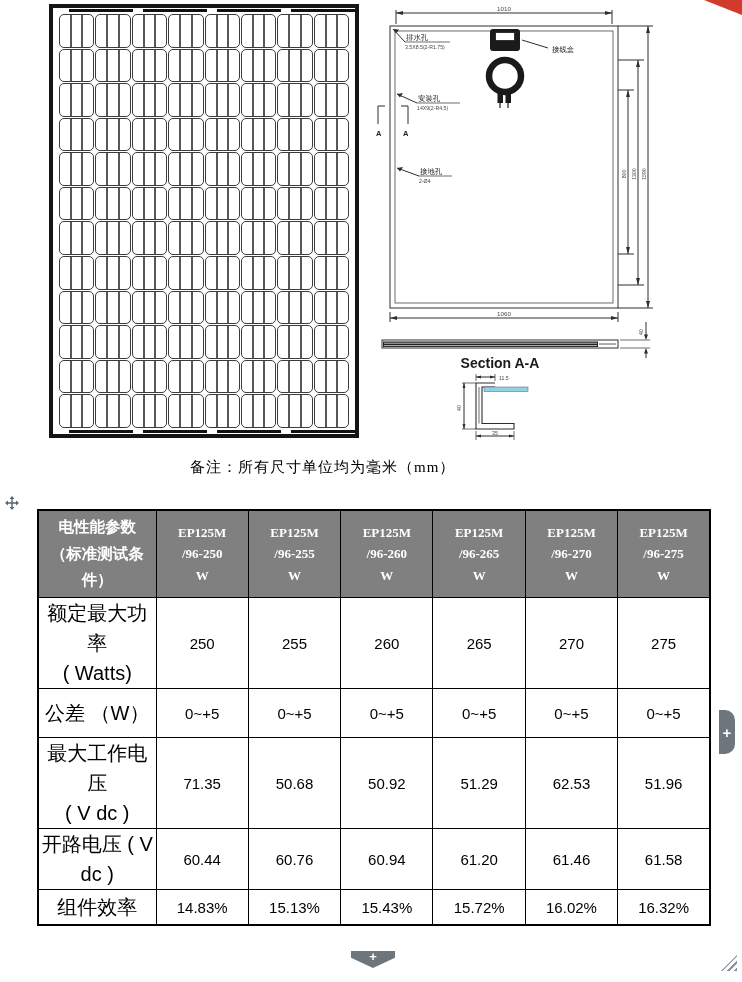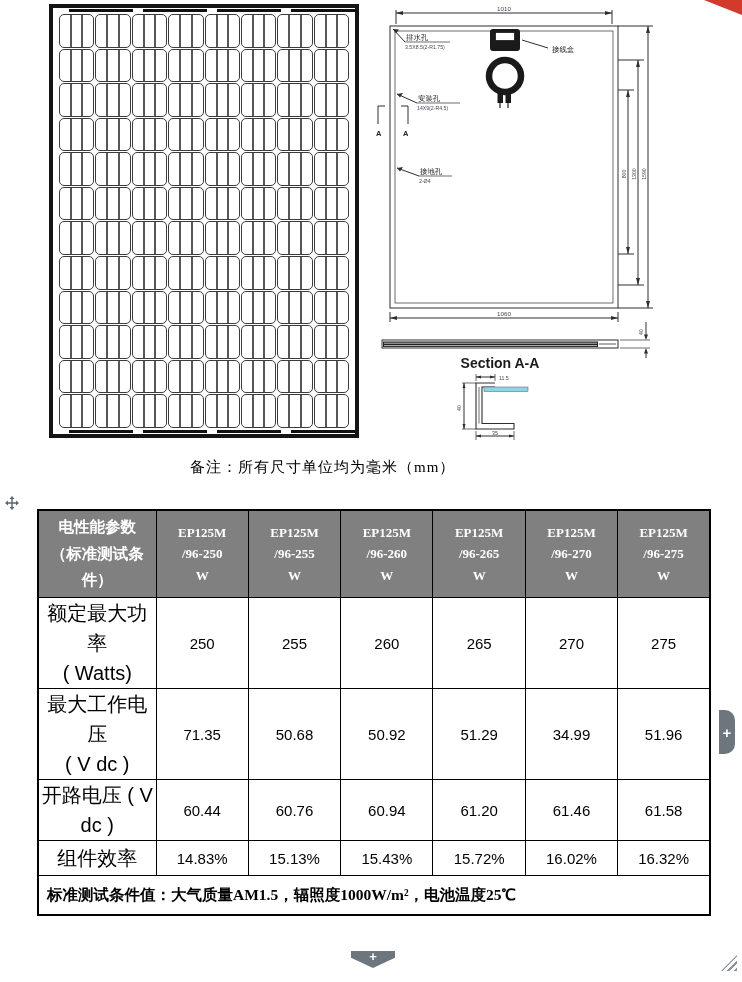--- a/index.html
+++ b/index.html
@@ -353,30 +353,41 @@
       <div>额定最大功率</div>
       <div>( Watts)</div>
     </td>
     <td class="val">250</td>
     <td class="val">255</td>
     <td class="val">260</td>
     <td class="val">265</td>
     <td class="val">270</td>
     <td class="val">275</td>
   </tr>
+  <tr class="h48">
+    <td class="lbl">
+      <div>公差 （W）</div>
+    </td>
+    <td class="val">0~+5</td>
+    <td class="val">0~+5</td>
+    <td class="val">0~+5</td>
+    <td class="val">0~+5</td>
+    <td class="val">0~+5</td>
+    <td class="val">0~+5</td>
+  </tr>
   <tr class="h50">
     <td class="lbl">
       <div>最大工作电压</div>
       <div>( V dc )</div>
     </td>
     <td class="val">71.35</td>
     <td class="val">50.68</td>
     <td class="val">50.92</td>
     <td class="val">51.29</td>
-    <td class="val">34.99</td>
+    <td class="val">62.53</td>
     <td class="val">51.96</td>
   </tr>
   <tr class="h40">
     <td class="lbl">
       <div>开路电压 ( V dc )</div>
     </td>
     <td class="val">60.44</td>
     <td class="val">60.76</td>
     <td class="val">60.94</td>
     <td class="val">61.20</td>
@@ -387,23 +398,20 @@
     <td class="lbl">
       <div>组件效率</div>
     </td>
     <td class="val">14.83%</td>
     <td class="val">15.13%</td>
     <td class="val">15.43%</td>
     <td class="val">15.72%</td>
     <td class="val">16.02%</td>
     <td class="val">16.32%</td>
   </tr>
-  <tr>
-    <td class="foot" colspan="7">标准测试条件值：大气质量AM1.5，辐照度1000W/m²，电池温度25℃</td>
-  </tr>
 </tbody>
     </table>
 </div>
 
 <div class="side-tab">
   <span>+</span>
 </div>
 
 <div class="bottom-tab">
   <span>+</span>

